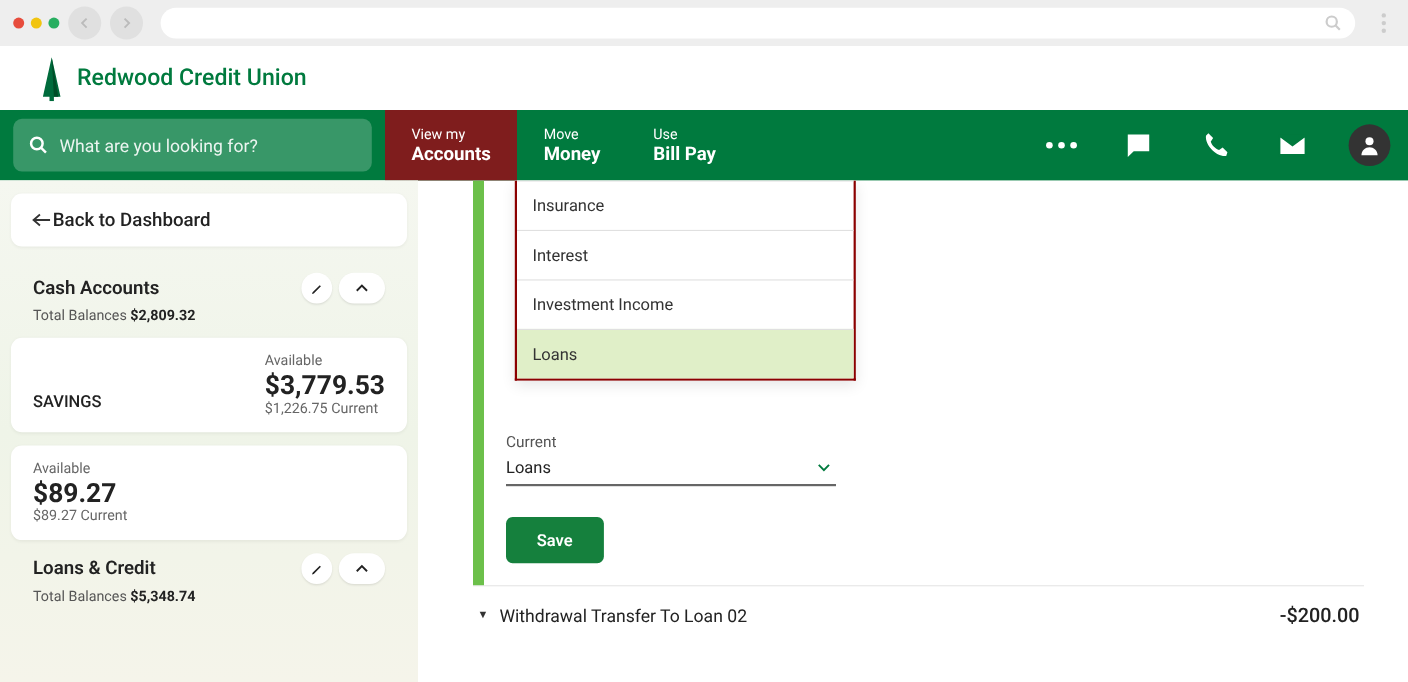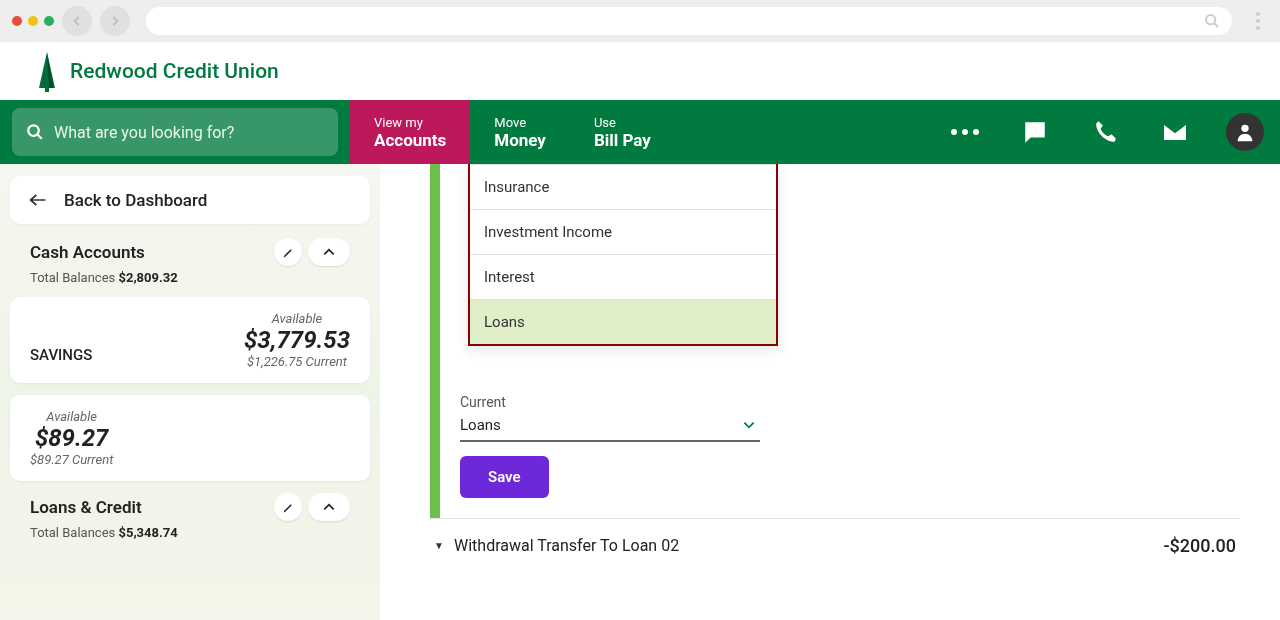--- a/index.html
+++ b/index.html
@@ -24,61 +24,61 @@
     .logo-tree { width: 26px; height: 42px; position: relative; }
     .logo-text { font-size: 21px; font-weight: 500; color: #007a3e; }
 
     
     .green-nav { height: 64px; background: #007a3e; display: flex; align-items: stretch; }
     .search-box { width: 326px; margin: 8px 12px 8px 12px; background: rgba(255,255,255,0.22); border-radius: 8px; display: flex; align-items: center; padding: 0 14px; gap: 10px; }
     .search-box .icon { color: #fff; font-size: 18px; }
     .search-box input { background: transparent; border: none; outline: none; color: #fff; font-size: 16px; flex: 1; }
     .search-box input::placeholder { color: rgba(255,255,255,0.9); }
     .nav-tab { padding: 10px 24px; display: flex; flex-direction: column; justify-content: center; color: #fff; cursor: pointer; }
-    .nav-tab.active { background: #be185d; }
+    .nav-tab.active { background: #7f1d1d; }
     .nav-tab .small { font-size: 13px; font-weight: 400; }
     .nav-tab .big { font-size: 17px; font-weight: 700; }
     .nav-spacer { flex: 1; }
     .nav-icon { width: 70px; display: flex; align-items: center; justify-content: center; color: #fff; cursor: pointer; }
     .nav-dots { display: flex; gap: 5px; }
     .nav-dots .nd { width: 6px; height: 6px; background: #fff; border-radius: 50%; }
     .avatar-circle { width: 38px; height: 38px; background: #333; border-radius: 50%; display: flex; align-items: center; justify-content: center; }
 
     
     .body-area { display: flex; height: calc(620px - 42px - 58px - 64px); }
 
     
     .sidebar { width: 380px; background: linear-gradient(180deg, #f5f7f0 0%, #eff4e8 50%, #f5f4ea 100%); padding: 12px 10px; overflow: hidden; }
-    .back-card { background: #fff; border-radius: 10px; padding: 14px 18px; display: flex; align-items: center; gap: 16px; box-shadow: 0 1px 3px rgba(0,0,0,0.05); margin-bottom: 14px; }
+    .back-card { background: #fff; border-radius: 10px; padding: 14px 18px; display: flex; align-items: center; gap: 0; box-shadow: 0 1px 3px rgba(0,0,0,0.05); margin-bottom: 24px; }
     .back-card .arrow { font-size: 18px; color: #333; }
     .back-card .txt { font-size: 17px; font-weight: 500; color: #222; }
     .section-header { display: flex; align-items: center; padding: 0 20px 4px 20px; }
     .section-title { font-size: 17px; font-weight: 600; color: #222; flex: 1; }
     .pill-btn { width: 28px; height: 28px; background: #fff; border-radius: 14px; display: flex; align-items: center; justify-content: center; font-size: 13px; margin-left: 6px; box-shadow: 0 1px 2px rgba(0,0,0,0.1); cursor: pointer; }
     .pill-btn.wide { width: 42px; }
     .section-sub { padding: 0 20px 12px 20px; font-size: 13px; color: #555; }
     .section-sub b { font-weight: 700; color: #222; }
     .account-card { background: #fff; border-radius: 10px; padding: 14px 20px; margin-bottom: 12px; box-shadow: 0 1px 3px rgba(0,0,0,0.05); display: flex; }
     .account-card .left { flex: 1; margin-top: 35px; }
     .account-card .acct-name { font-size: 15px; font-weight: 500; color: #222; text-transform: uppercase; }
-    .account-card .right { text-align: center; font-style: italic; }
+    .account-card .right { text-align: left; }
     .account-card .avail { font-size: 13px; color: #666; }
     .account-card .amt { font-size: 24px; font-weight: 700; color: #222; }
     .account-card .curr { font-size: 13px; color: #666; }
 
     
     .main { flex: 1; padding: 0 40px 0 50px; position: relative; overflow: hidden; }
     .tx-panel { display: flex; border-bottom: 1px solid #e5e5e5; }
     .green-stripe { width: 10px; background: #6cc04a; }
     .tx-body { flex: 1; padding: 0 0 20px 20px; position: relative; }
     .cat-label { font-size: 14px; color: #555; margin-top: 230px; }
     .cat-select { display: flex; align-items: center; justify-content: space-between; border-bottom: 2px solid #666; padding: 6px 4px 6px 0; width: 300px; cursor: pointer; }
     .cat-select .val { font-size: 15px; color: #222; }
     .cat-select .chev { color: #007a3e; font-weight: bold; }
-    .save-btn { margin-top: 14px; background: #6d28d9; color: #fff; border: none; border-radius: 6px; padding: 12px 28px; font-size: 15px; font-weight: 600; cursor: pointer; }
+    .save-btn { margin-top: 28px; background: #15803d; color: #fff; border: none; border-radius: 6px; padding: 12px 28px; font-size: 15px; font-weight: 600; cursor: pointer; }
 
     
     .dropdown { position: absolute; top: 0; left: 28px; width: 310px; background: #fff; border: 2px solid #8b0000; border-top: none; box-shadow: 0 4px 12px rgba(0,0,0,0.1); }
     .dropdown-item { padding: 13px 14px; border-top: 1px solid #e0e0e0; font-size: 15px; color: #333; cursor: pointer; }
     .dropdown-item:first-child { border-top: 1px solid #e0e0e0; }
     .dropdown-item.highlighted { background: #e0efc8; }
 
     
     .tx-row { display: flex; align-items: center; padding: 16px 4px 0 4px; }
     .tx-caret { width: 20px; color: #333; font-size: 10px; }
@@ -263,22 +263,22 @@
             <svg width="14" height="10" viewBox="0 0 24 16" fill="none" stroke="#007a3e" stroke-width="3">
                 <path d="M4 4l8 8 8-8"></path>
               </svg>
           </span>
         </div>
         <button class="save-btn">Save</button>
 
         
         <div class="dropdown">
           <div class="dropdown-item">Insurance</div>
+          <div class="dropdown-item">Interest</div>
           <div class="dropdown-item">Investment Income</div>
-          <div class="dropdown-item">Interest</div>
           <div class="dropdown-item highlighted">Loans</div>
         </div>
       </div>
     </div>
 
     <div class="tx-row">
       <div class="tx-caret">▼</div>
       <div class="tx-desc">Withdrawal Transfer To Loan 02</div>
       <div class="tx-amt">-$200.00</div>
     </div>

